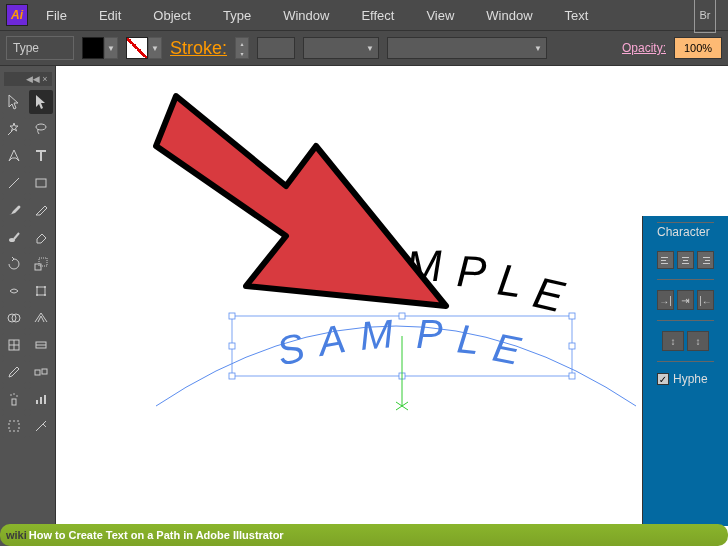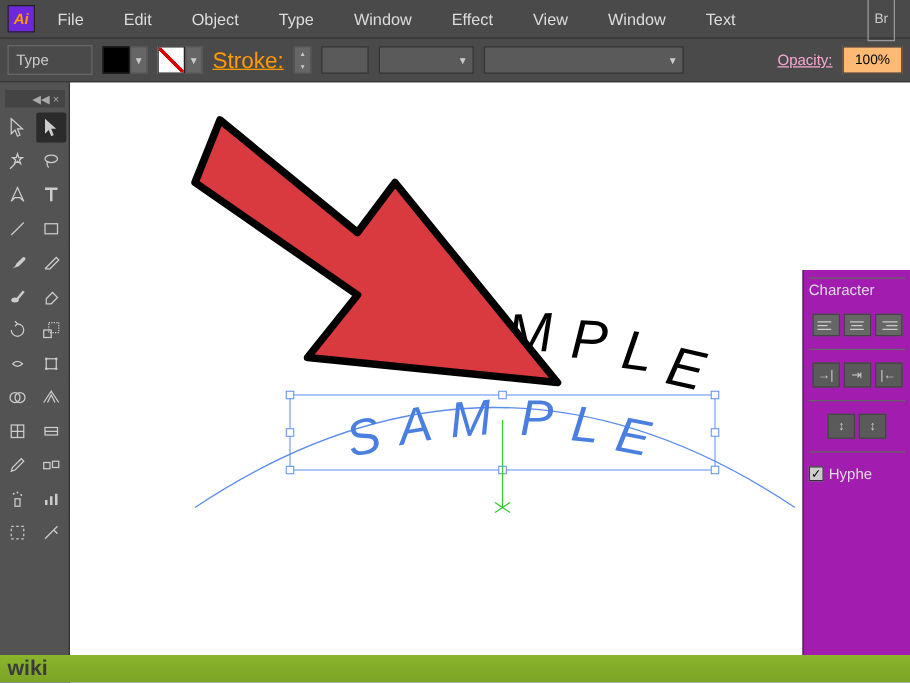--- a/index.html
+++ b/index.html
@@ -43,32 +43,32 @@
   .canvas { flex: 1; background: #fff; position: relative; overflow: hidden; }
 
   .path-text-curve { position: absolute; left: 80px; top: 140px; width: 520px; height: 220px; }
 
   .tooltip-box { position: absolute; left: 440px; top: 250px; background: #eee; border: 1px solid #888; padding: 3px 6px; font-size: 11px; color: #000; line-height: 1.3; box-shadow: 1px 1px 3px rgba(0,0,0,0.3); }
 
   
   .big-arrow { position: absolute; left: 60px; top: 10px; pointer-events: none; }
 
   
-  .right-panel { width: 86px; background: #a21caf; border-left: 1px solid #333; position: absolute; right: 0; top: 150px; height: 310px; padding: 6px 4px; display: flex; flex-direction: column; gap: 10px; }
+  .right-panel { width: 86px; background: #0369a1; border-left: 1px solid #333; position: absolute; right: 0; top: 150px; height: 310px; padding: 6px 14px; display: flex; flex-direction: column; gap: 10px; }
   .panel-tab { color: #ddd; font-size: 12px; padding: 2px 0; border-top: 1px solid #666; }
   .align-row { display: flex; gap: 3px; justify-content: center; }
   .align-btn { width: 22px; height: 18px; background: #666; border: 1px solid #444; display: flex; flex-direction: column; justify-content: center; gap: 2px; padding: 2px 3px; cursor: pointer; }
   .align-btn .ln { height: 1px; background: #ccc; }
   .icon-row { display: flex; gap: 3px; justify-content: center; }
   .icon-btn { width: 22px; height: 20px; background: #5a5a5a; border: 1px solid #444; color: #ccc; font-size: 10px; display: flex; align-items: center; justify-content: center; cursor: pointer; }
   .hyphen-row { display: flex; align-items: center; gap: 4px; color: #ddd; font-size: 12px; }
   .chk { width: 12px; height: 12px; background: #ccc; border: 1px solid #333; display: flex; align-items: center; justify-content: center; color: #000; font-size: 10px; }
 
   
-  .footer { position: absolute; left: 0; right: 0; bottom: 0; height: 22px; background: linear-gradient(#8ab52c,#7da326); display: flex; align-items: center; padding: 0 6px; color: #fff; font-size: 17px; font-weight: 600; }
+  .footer { position: absolute; left: 0; right: 0; bottom: 0; height: 22px; background: linear-gradient(#8ab52c,#7da326); display: flex; align-items: center; padding: 0 6px; color: #fff; font-size: 11px; font-weight: 600; border-radius: 10px; }
   .footer .wh { color: #3b3b3b; margin-right: 2px; font-weight: 700; }
 </style>
 </head>
 <body>
 
 <div class="menu-bar">
   <div class="app-icon">Ai</div>
   <div class="menu-item">File</div>
   <div class="menu-item">Edit</div>
   <div class="menu-item">Object</div>
@@ -345,13 +345,14 @@
     <div style="border-top:1px solid #666"></div>
     <div class="hyphen-row">
       <span class="chk">✓</span>
       <span>Hyphe</span>
     </div>
   </div>
 </div>
 
 <div class="footer">
   <span class="wh">wiki</span>
+  <span>How to Create Text on a Path in Adobe Illustrator</span>
 </div>
 
 </body></html>

